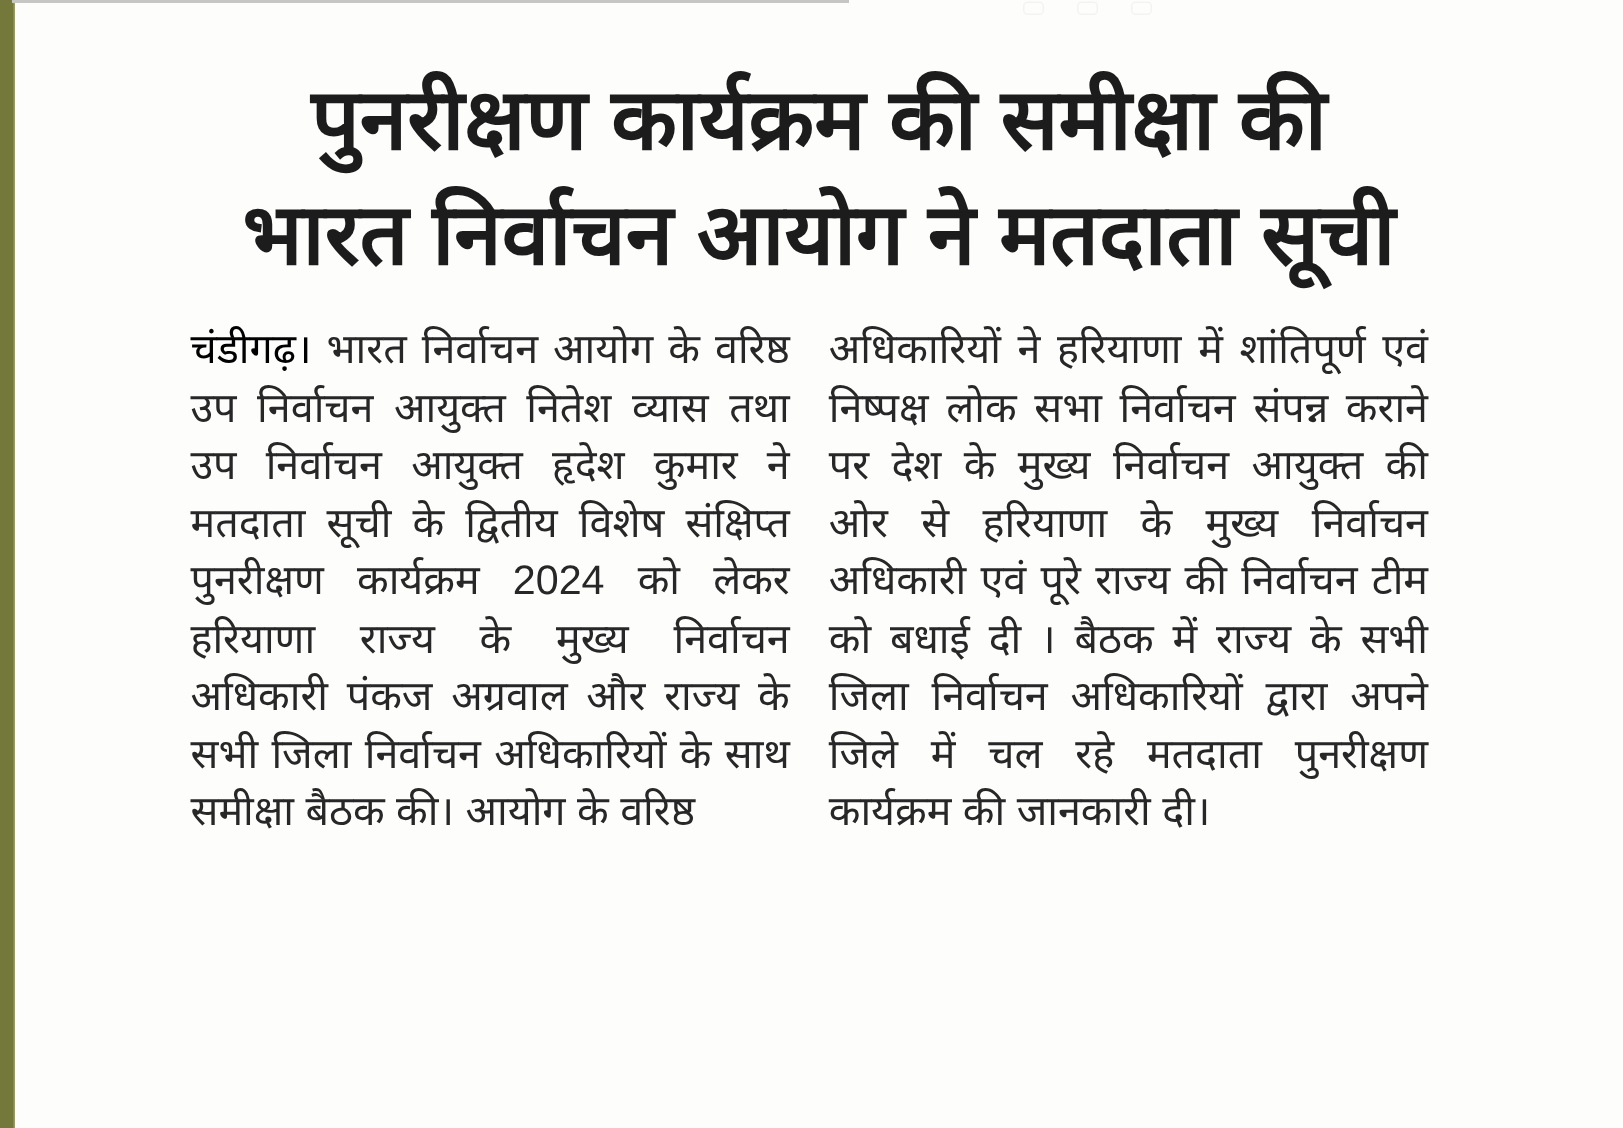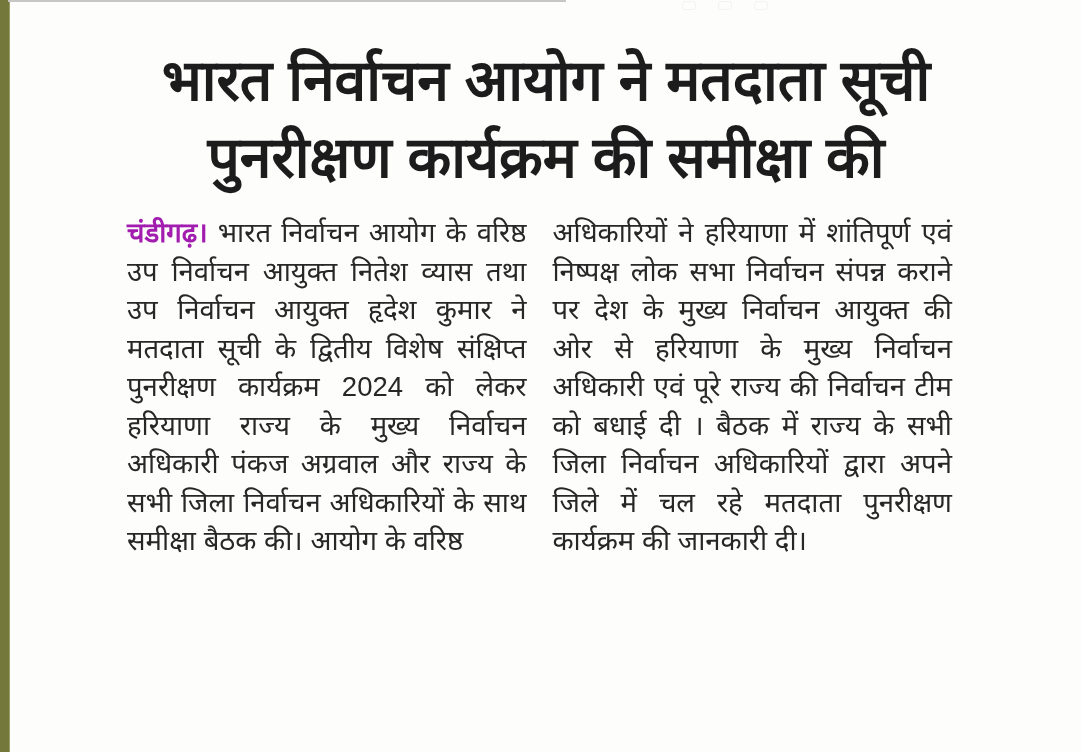--- a/index.html
+++ b/index.html
@@ -48,21 +48,21 @@
     gap: 26px;
   }
   .col {
     flex: 1 1 0;
     color: #272727;
     font-size: 27.5px;
     line-height: 38.5px;
     text-align: justify;
     text-justify: inter-word;
   }
-  .dateline { font-weight: 700; color: #a21caf; }
+  .dateline { font-weight: 400; color: #000000; }
   .ghost-marks {
     position: absolute;
     right: 290px; top: 1px;
     width: 110px; height: 10px;
     opacity: 0.08;
     display: flex; gap: 22px;
   }
   .ghost-marks span {
     width: 14px; height: 9px;
     border: 1px solid #888;
@@ -79,22 +79,22 @@
 
   <div class="ghost-marks">
     <span></span>
     <span></span>
     <span></span>
   </div>
 
   <div class="clip">
 
     <h1 class="headline">
+      <span class="hl-line">पुनरीक्षण कार्यक्रम की समीक्षा की</span>
       <span class="hl-line">भारत निर्वाचन आयोग ने मतदाता सूची</span>
-      <span class="hl-line">पुनरीक्षण कार्यक्रम की समीक्षा की</span>
     </h1>
 
     <div class="body-cols">
       <p class="col"><span class="dateline">चंडीगढ़।</span><span> भारत निर्वाचन आयोग के वरिष्ठ उप निर्वाचन आयुक्त नितेश व्यास तथा उप निर्वाचन आयुक्त हृदेश कुमार ने मतदाता सूची के द्वितीय विशेष संक्षिप्त पुनरीक्षण कार्यक्रम 2024 को लेकर हरियाणा राज्य के मुख्य निर्वाचन अधिकारी पंकज अग्रवाल और राज्य के सभी जिला निर्वाचन अधिकारियों के साथ समीक्षा बैठक की। आयोग के वरिष्ठ</span></p>
       <p class="col"><span>अधिकारियों ने हरियाणा में शांतिपूर्ण एवं निष्पक्ष लोक सभा निर्वाचन संपन्न कराने पर देश के मुख्य निर्वाचन आयुक्त की ओर से हरियाणा के मुख्य निर्वाचन अधिकारी एवं पूरे राज्य की निर्वाचन टीम को बधाई दी । बैठक में राज्य के सभी जिला निर्वाचन अधिकारियों द्वारा अपने जिले में चल रहे मतदाता पुनरीक्षण कार्यक्रम की जानकारी दी।</span></p>
     </div>
 
   </div>
 </div>
 

